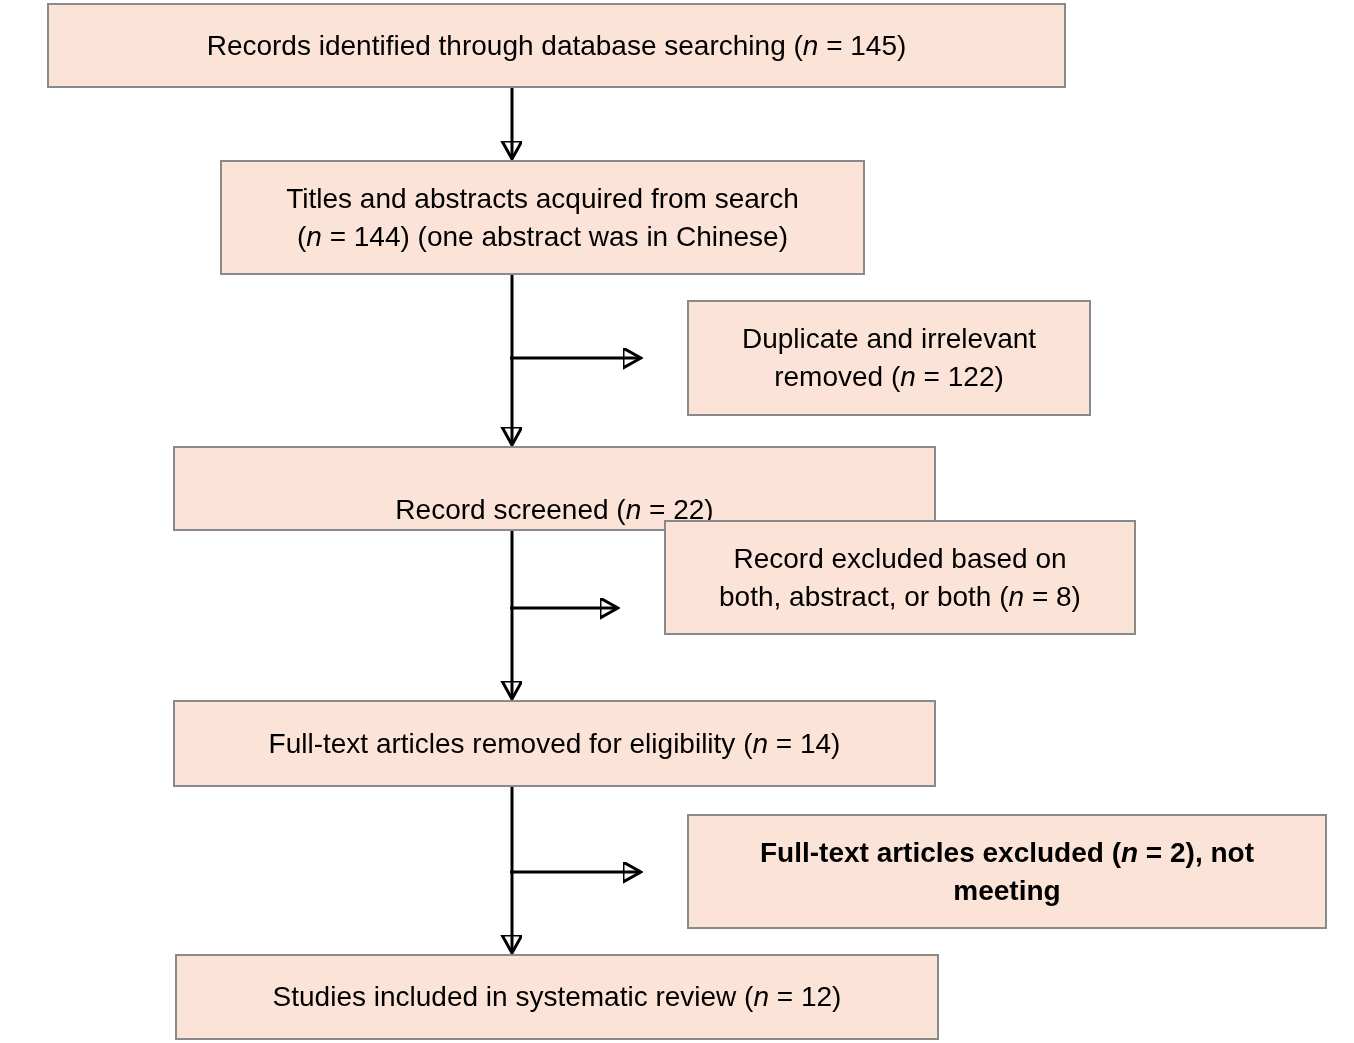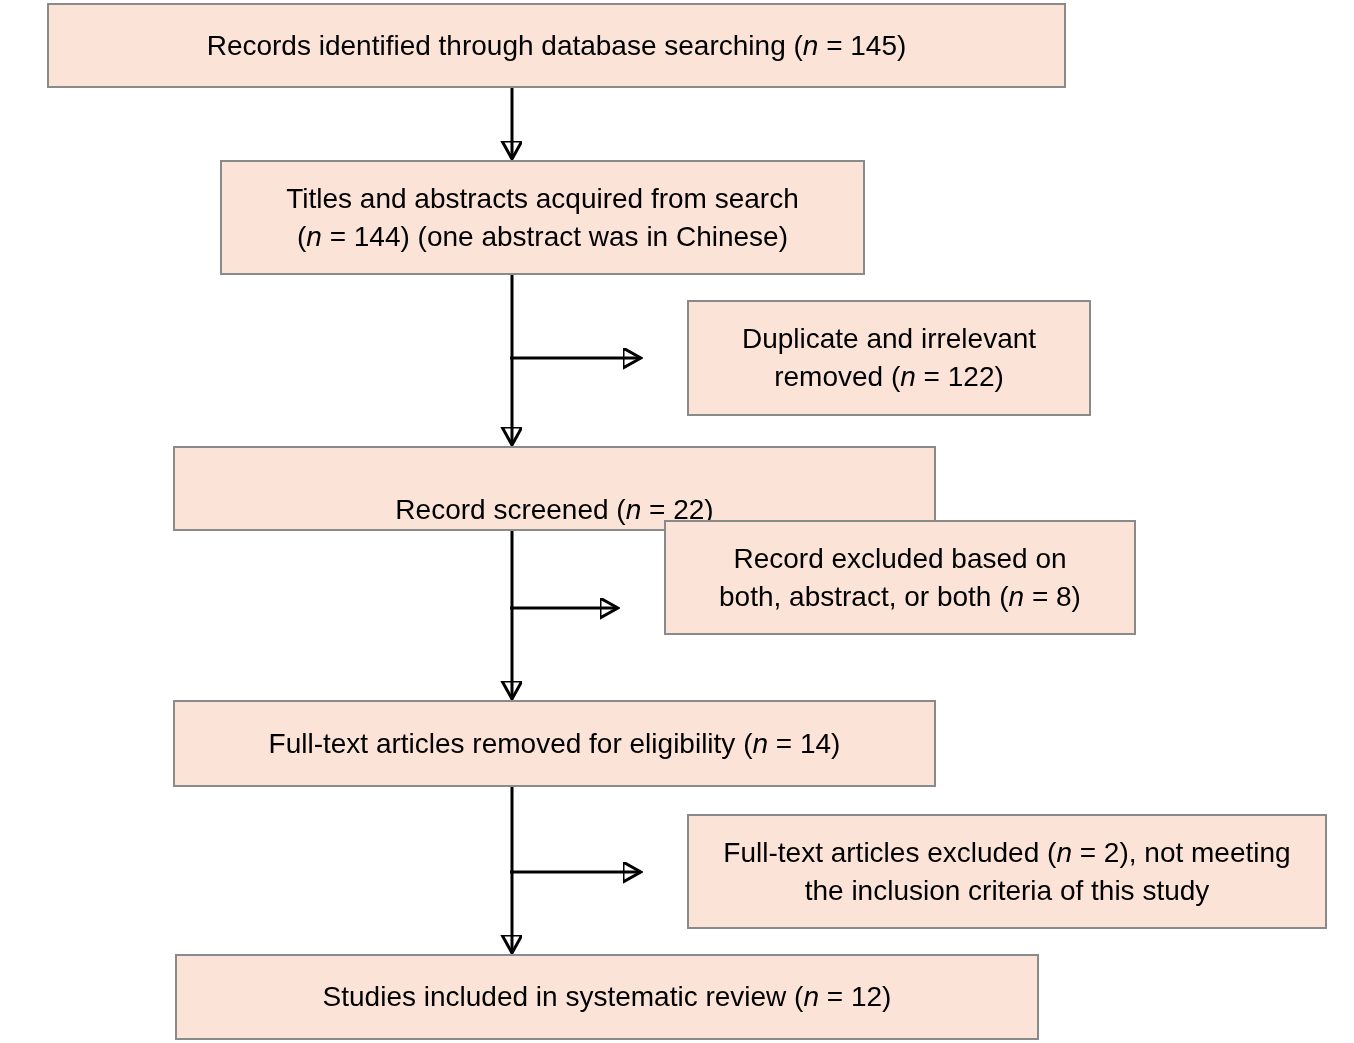--- a/index.html
+++ b/index.html
@@ -44,22 +44,22 @@
   }
   .line { display: block; }
   .nvar { font-style: italic; }
 
   .node-identified        { left: 3px;   top: 3px;   width: 1019px; height: 85px;  }
   .node-titles-abstracts  { left: 176px; top: 160px; width: 645px;  height: 115px; }
   .node-duplicate-removed { left: 643px; top: 300px; width: 404px;  height: 116px; }
   .node-screened          { left: 129px; top: 446px; width: 763px;  height: 85px; justify-content: flex-end;  }
   .node-record-excluded   { left: 620px; top: 520px; width: 472px;  height: 115px; }
   .node-fulltext-assessed { left: 129px; top: 700px; width: 763px;  height: 87px;  }
-  .node-fulltext-excluded { left: 643px; top: 814px; width: 640px;  height: 115px; }
-  .node-included          { left: 131px; top: 954px; width: 864px;  height: 86px;  }
+  .node-fulltext-excluded { left: 643px; top: 814px; width: 640px;  height: 115px; font-weight: bold; }
+  .node-included          { left: 131px; top: 954px; width: 764px;  height: 86px;  }
 </style>
 </head>
 <body>
 
 <div class="canvas">
 
   <svg class="connectors" viewBox="0 0 1354 1043" xmlns="http://www.w3.org/2000/svg">
     <defs>
       <marker id="arrowhead" markerUnits="userSpaceOnUse" markerWidth="20" markerHeight="22" refX="17" refY="10" orient="auto">
         <path d="M0,0 L18,10 L0,20 Z" fill="#000000" stroke="none"></path>
@@ -96,20 +96,19 @@
     <span class="line"><span>Record excluded based on</span></span>
     <span class="line"><span>both, abstract, or both (</span><span class="nvar">n</span><span> = 8)</span></span>
   </div>
 
   <div class="box node-fulltext-assessed">
     <span class="line"><span>Full-text articles removed for eligibility (</span><span class="nvar">n</span><span> = 14)</span></span>
   </div>
 
   <div class="box node-fulltext-excluded">
     <span class="line"><span>Full-text articles excluded (</span><span class="nvar">n</span><span> = 2), not meeting</span></span>
-    <span class="line"><span>the inclusion criteria of this study</span></span>
   </div>
 
   <div class="box node-included">
     <span class="line"><span>Studies included in systematic review (</span><span class="nvar">n</span><span> = 12)</span></span>
   </div>
 
 </div>
 
 </body></html>

